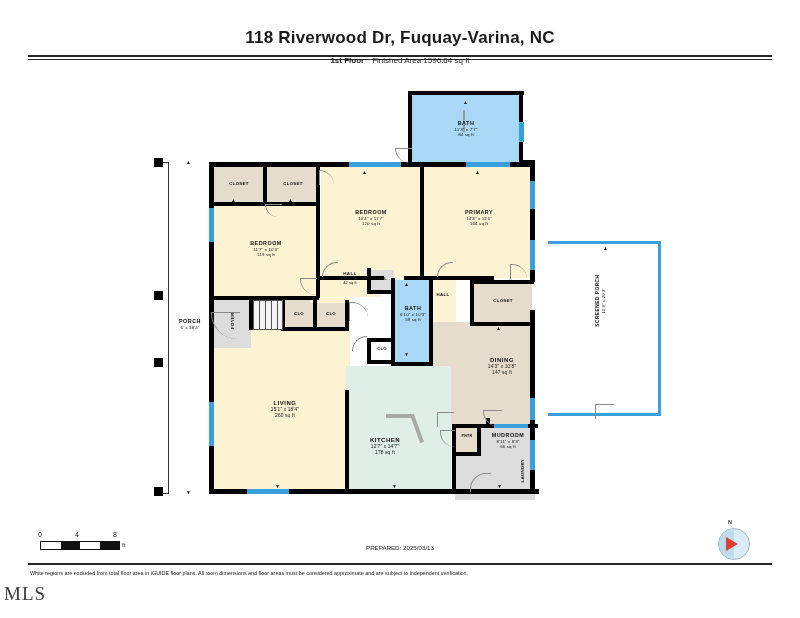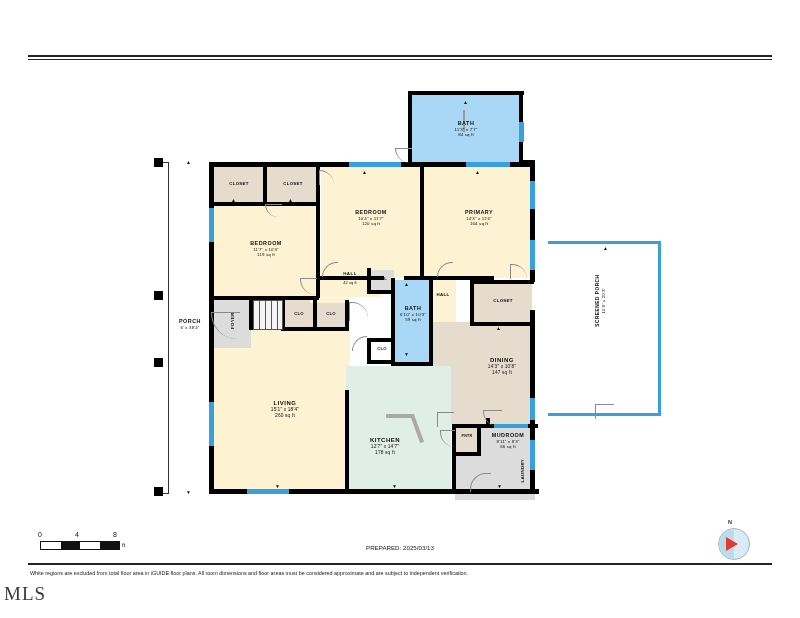--- a/index.html
+++ b/index.html
@@ -67,22 +67,26 @@
   .compass .half{position:absolute;left:0;top:0;width:15px;height:30px;border-radius:15px 0 0 15px;background:#bcdcec;}
   .compass .ndl{position:absolute;left:7px;top:8px;width:0;height:0;
                 border-top:7px solid transparent;border-bottom:7px solid transparent;border-left:12px solid #e03a31;}
   .compass-n{position:absolute;left:728px;top:519px;font-size:5.5px;font-weight:bold;color:#333;}
 </style>
 </head>
 <body>
 
 <div id="page">
 
+  <div class="title">118 Riverwood Dr, Fuquay-Varina, NC</div>
   <div class="rule top"></div>
   <div class="rule top2"></div>
+  <div class="subtitle">
+    <span>1st Floor</span><span class="fa">Finished Area 1596.64 sq ft</span>
+  </div>
 
   <div id="plan">
 
     <div class="dimline" style="left:168px;top:162px;width:1px;height:332px;"></div>
     <div class="dimnode" style="left:154px;top:158px;width:9px;height:9px;"></div>
     <div class="dimnode" style="left:154px;top:291px;width:9px;height:9px;"></div>
     <div class="dimnode" style="left:154px;top:358px;width:9px;height:9px;"></div>
     <div class="dimnode" style="left:154px;top:487px;width:9px;height:9px;"></div>
     <div class="dimline" style="left:163px;top:162px;width:46px;height:1px;"></div>
     <div class="dimline" style="left:163px;top:493px;width:46px;height:1px;"></div>

